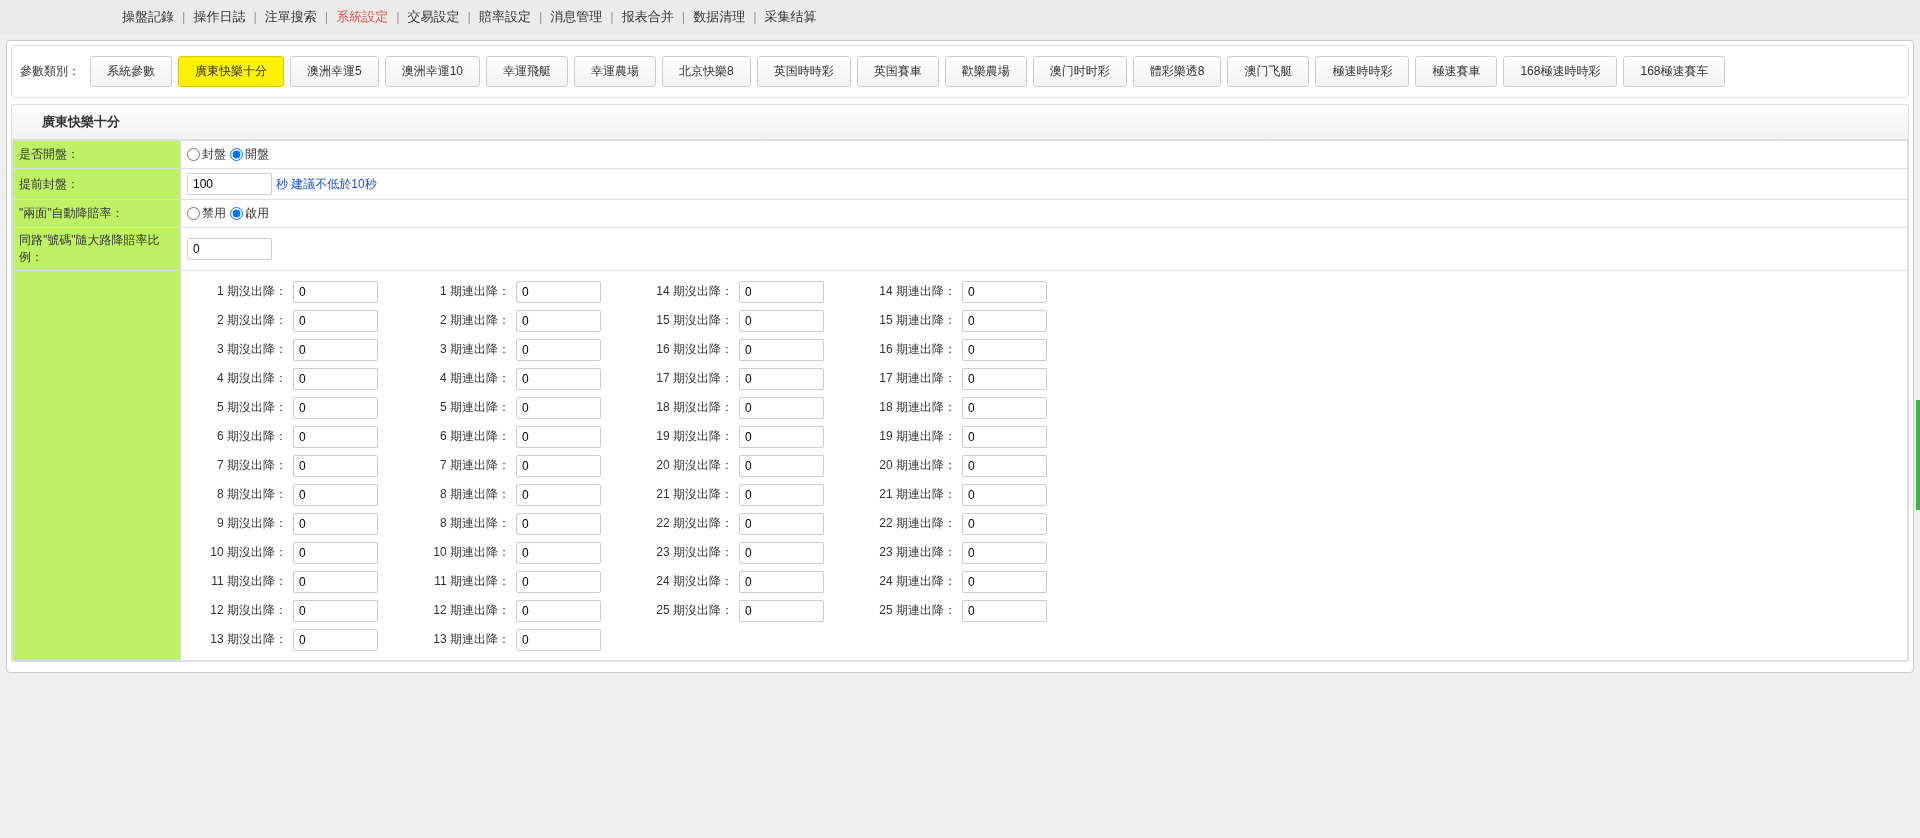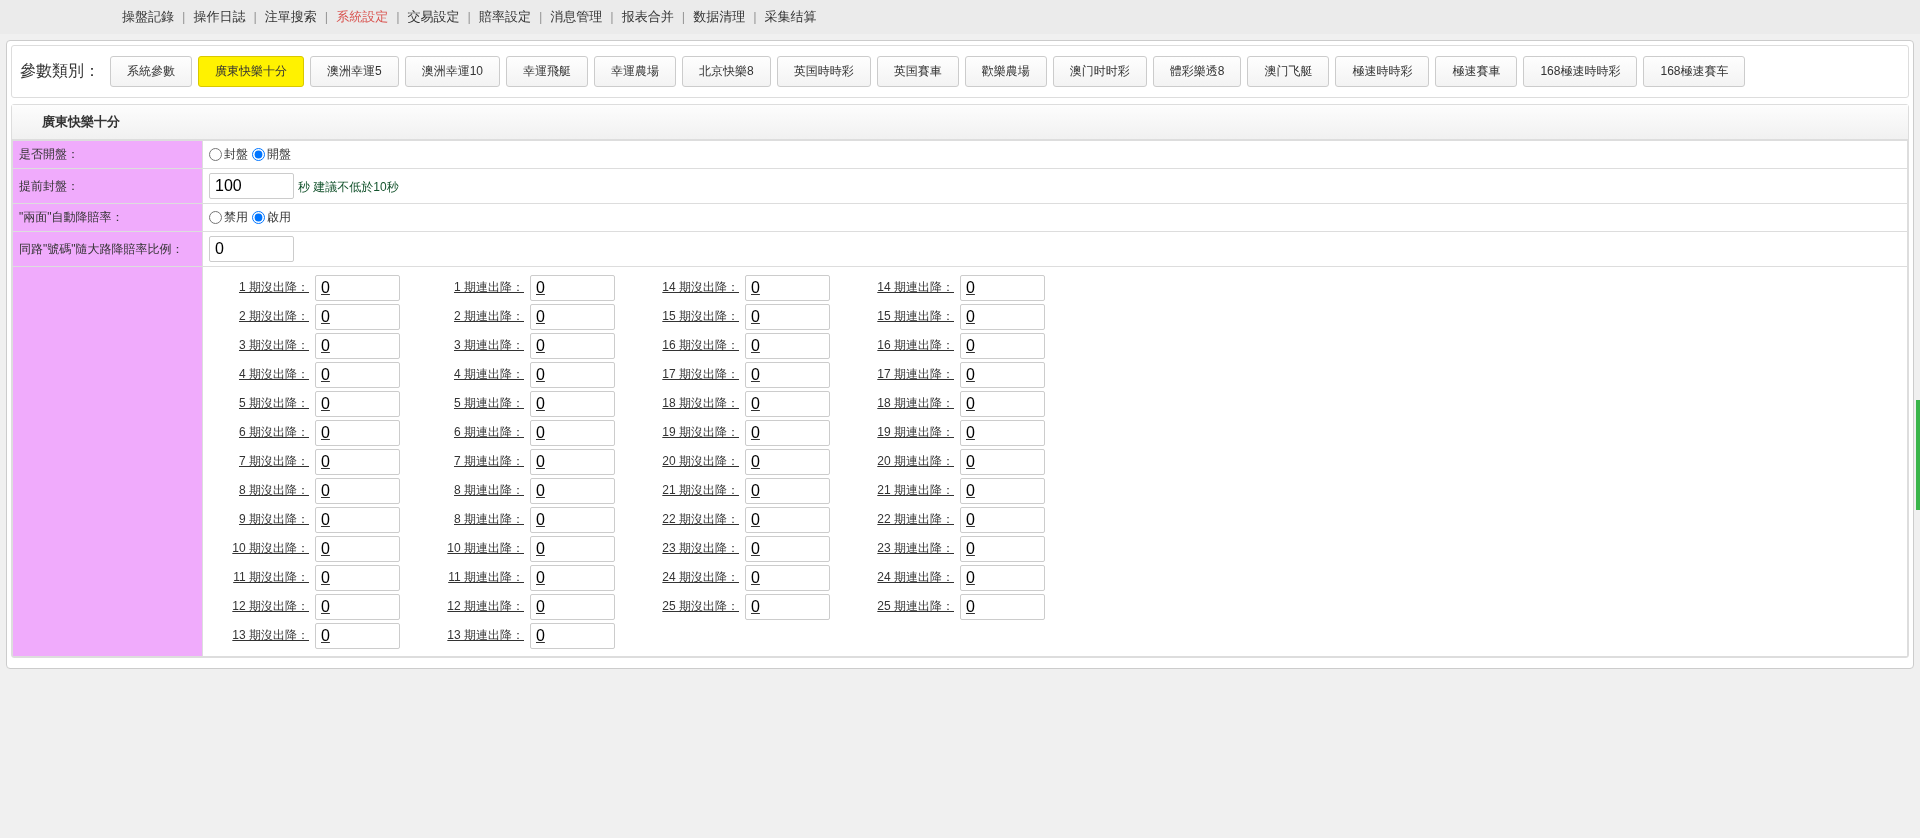--- a/index.html
+++ b/index.html
@@ -45,21 +45,21 @@
       font-size: 13px;
     }
     .tab-row {
       padding: 10px 8px;
       display: flex;
       gap: 6px;
       align-items: center;
       flex-wrap: wrap;
     }
     .tab-label {
-      font-size: 16px;
+      font-size: 12px;
       padding-right: 4px;
     }
     .tab-btn {
       display: inline-block;
       padding: 6px 16px;
       background: linear-gradient(#fefefe, #f3f3f3);
       border: 1px solid #ccc;
       border-radius: 3px;
       cursor: pointer;
       font-size: 12px;
@@ -73,44 +73,43 @@
       width: 100%;
       border-collapse: collapse;
     }
     .form-table td {
       border: 1px solid #ddd;
       padding: 4px 6px;
       vertical-align: middle;
       height: 28px;
     }
     .form-table td.label-cell {
-      background: #f0abfc;
-      width: 190px;
+      background: #bef264;
+      width: 168px;
       font-size: 12px;
     }
     .form-table td.value-cell {
       background: #fff;
     }
     input[type="text"] {
       border: 1px solid #ccc;
       padding: 3px 5px;
-      font-size: 16px;
+      font-size: 12px;
       width: 85px;
       border-radius: 2px;
     }
     .hint {
       font-size: 12px;
-      color: #14532d;
+      color: #1d4ed8;
       margin-left: 4px;
     }
     .grid-block {
       display: flex;
-      gap: 24px;
+      gap: 32px;
       padding: 4px 0;
-      text-decoration: underline;
     }
     .grid-col {
       display: flex;
       flex-direction: column;
       gap: 4px;
     }
     .grid-row {
       display: flex;
       align-items: center;
       gap: 6px;

